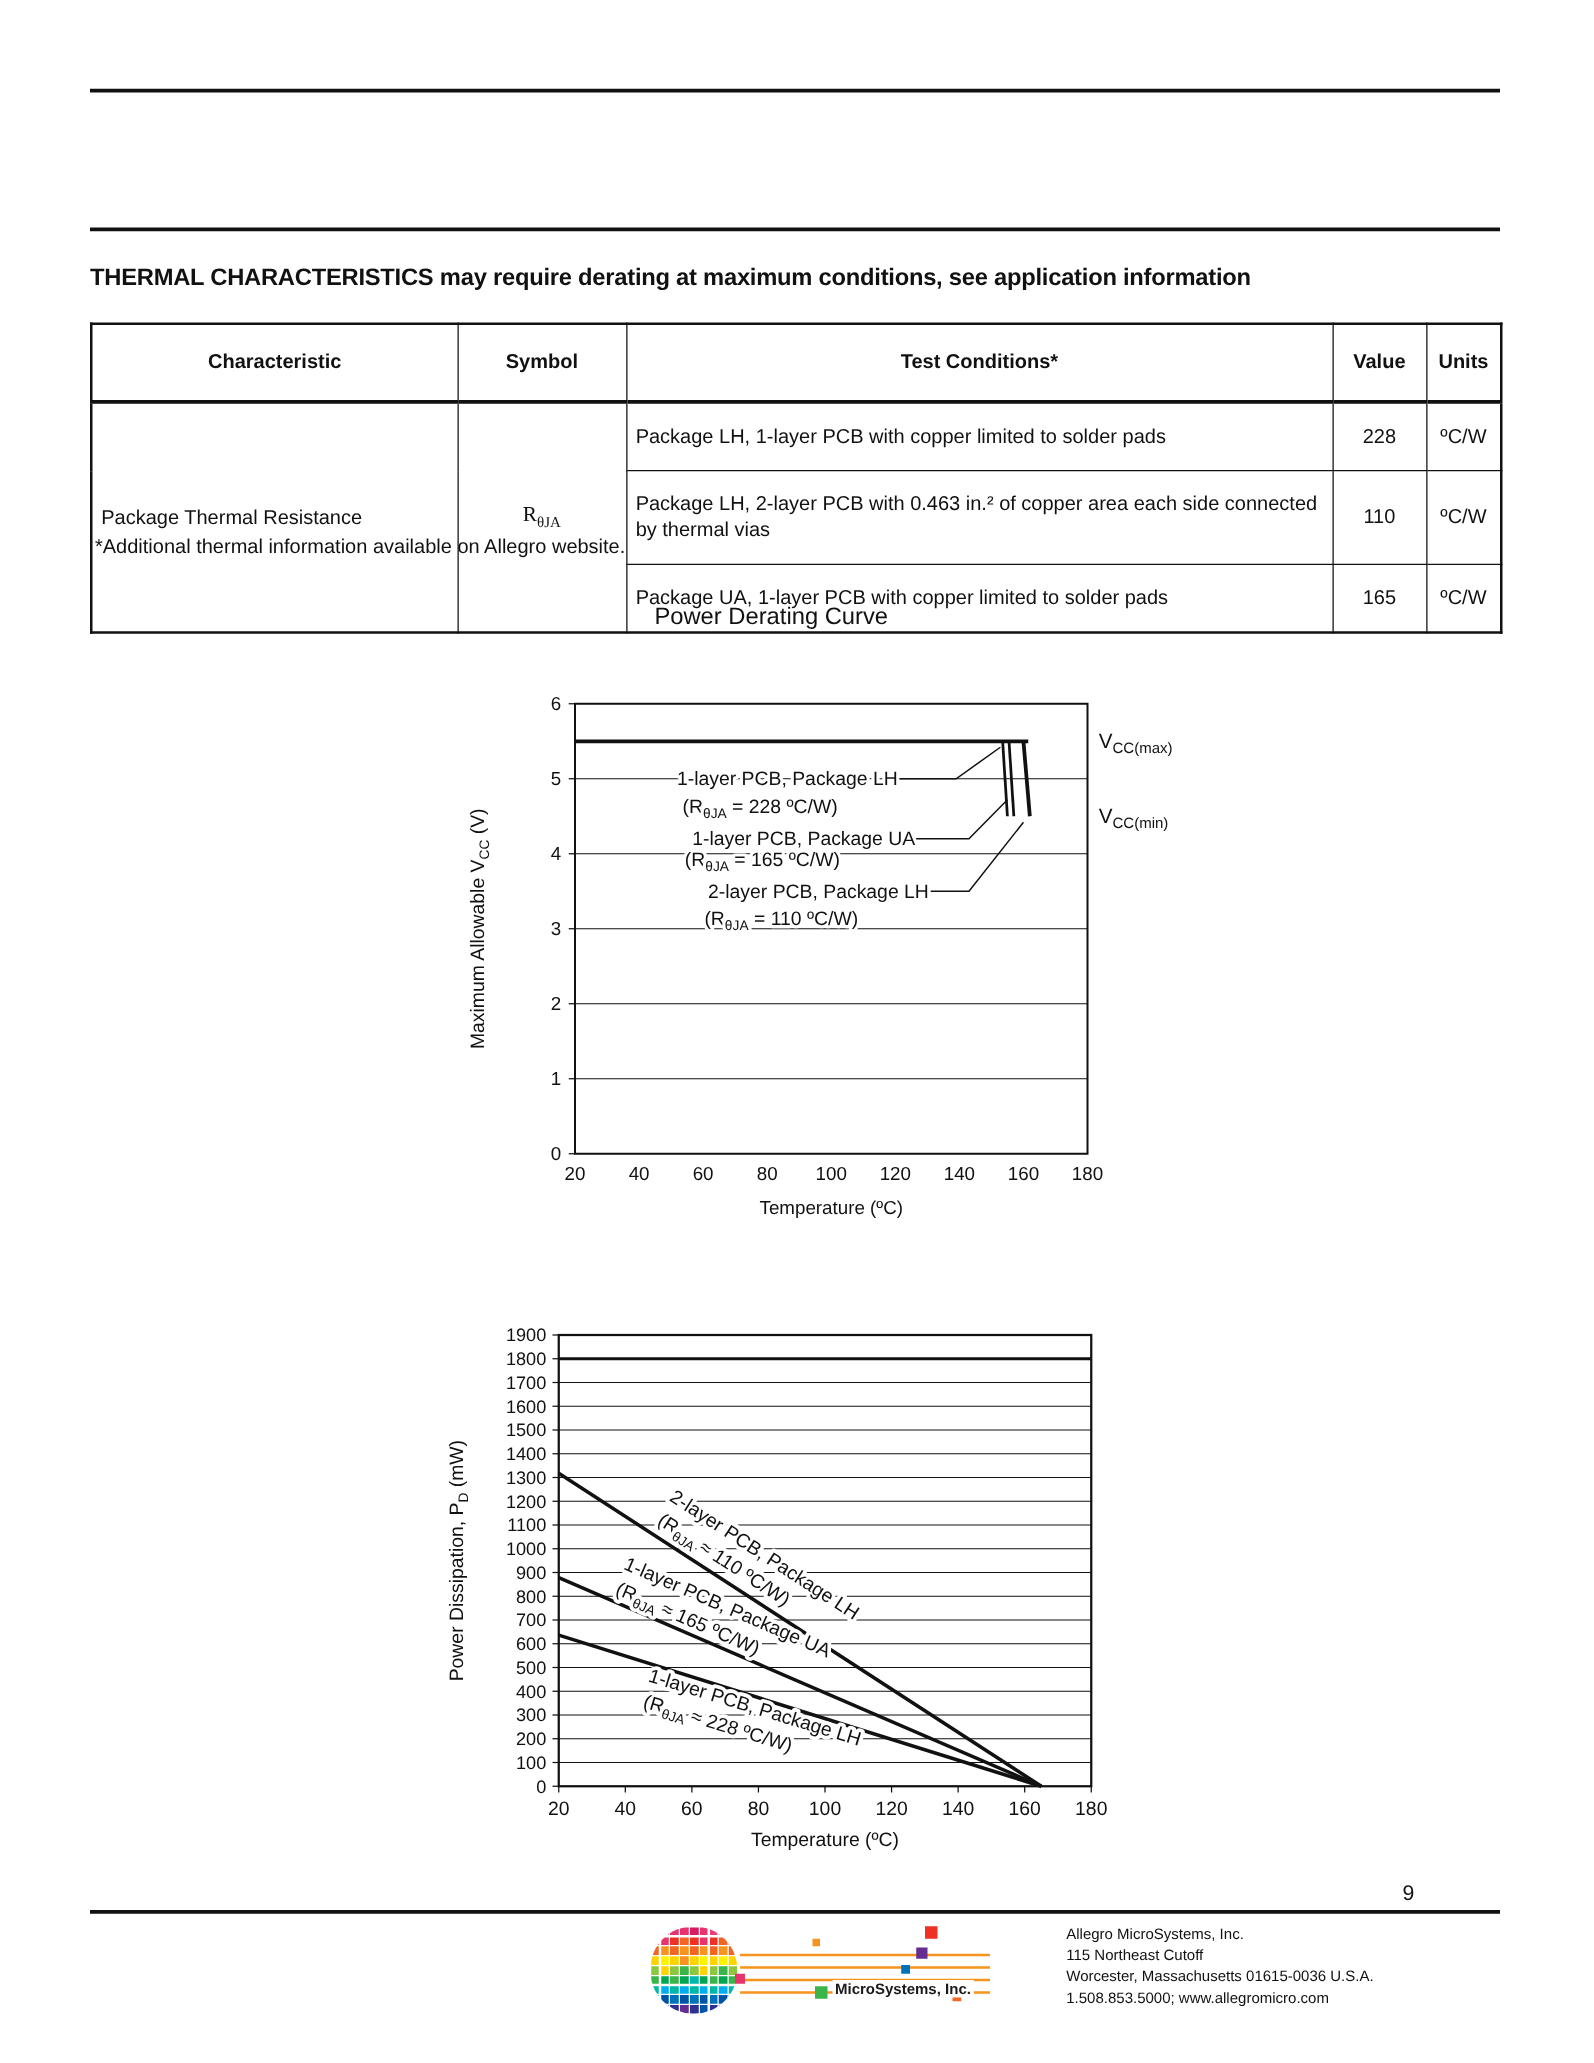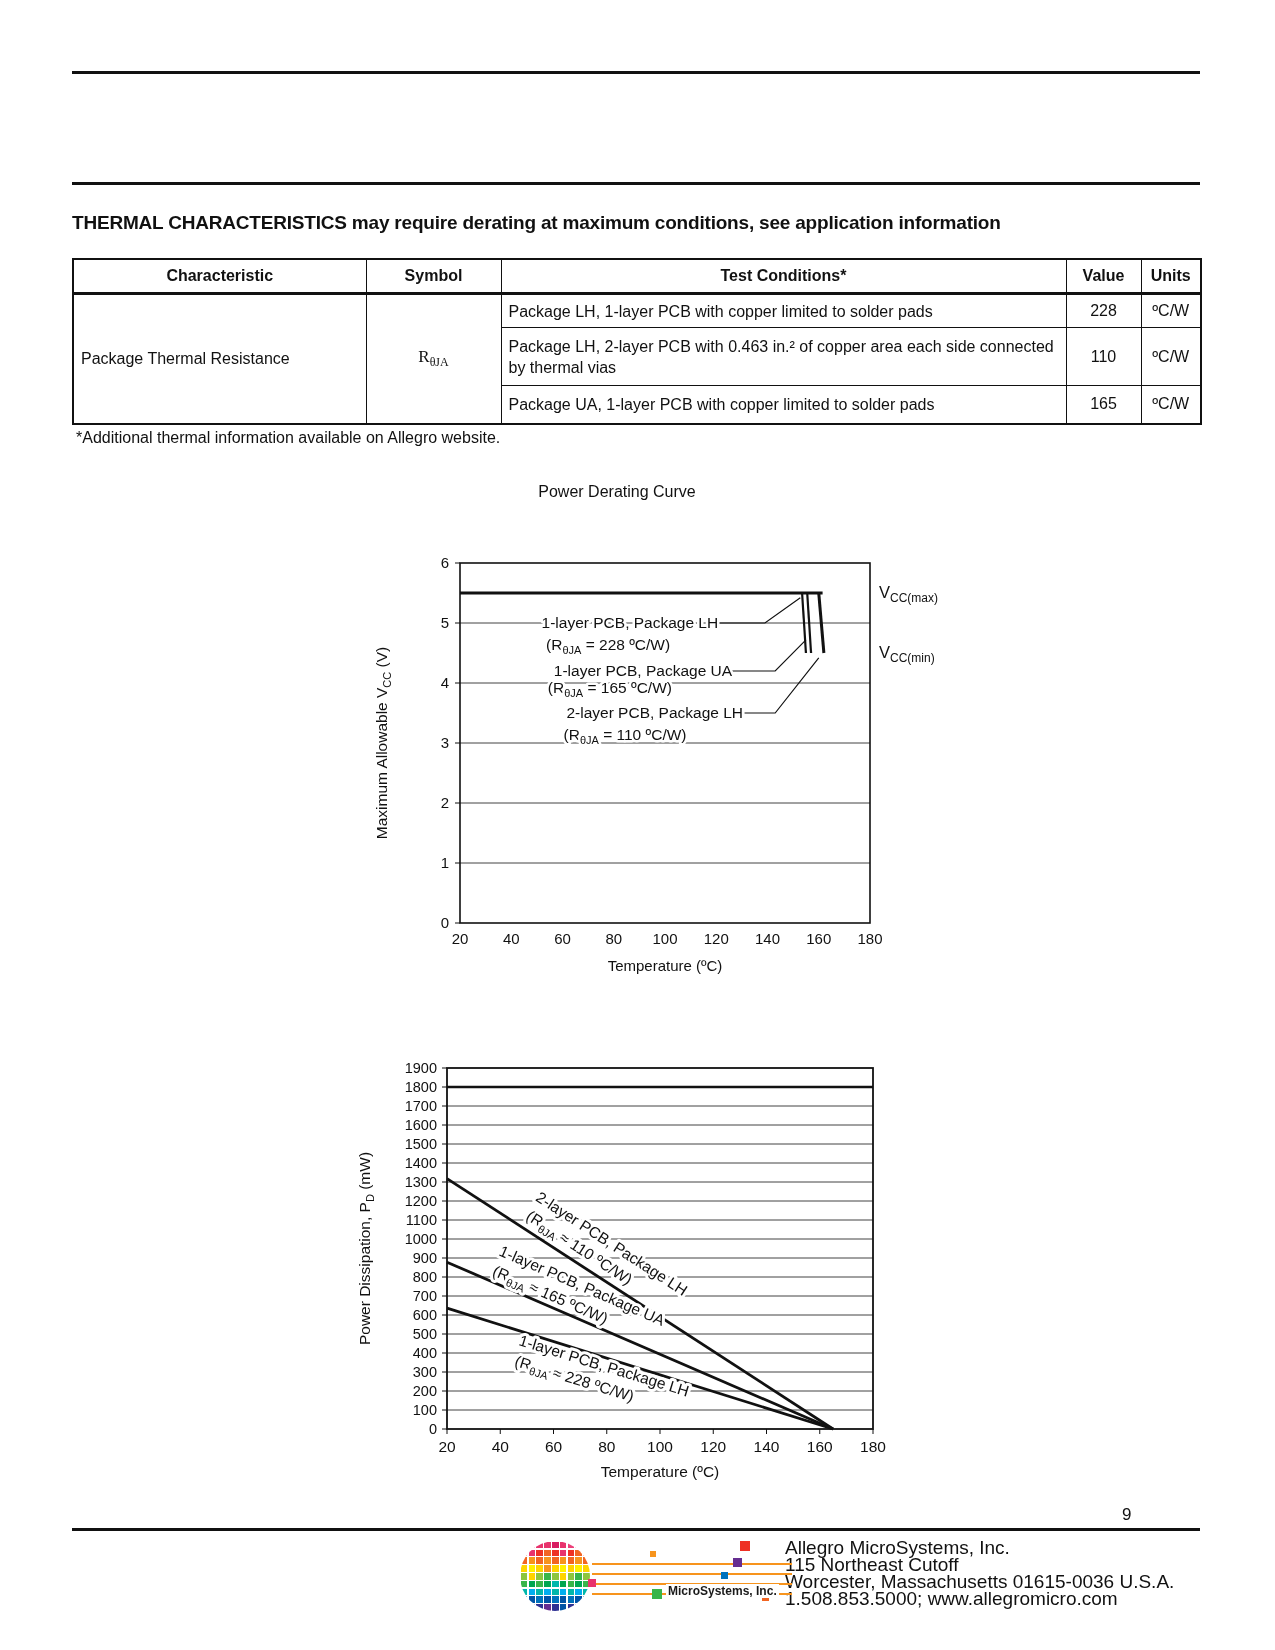--- a/index.html
+++ b/index.html
@@ -6,35 +6,35 @@
   .page{position:relative;width:1275px;height:1650px;margin:0 auto;background:#fff;
         font-family:"Liberation Sans","DejaVu Sans",sans-serif;color:#111;overflow:hidden;}
   .rule{position:absolute;background:#111;height:3px;}
   .partnums{position:absolute;left:72px;top:80px;font-size:29px;font-weight:bold;letter-spacing:-0.5px;line-height:42px;}
   .doctitle{position:absolute;left:380px;top:76px;width:822px;text-align:right;
             font-family:"Liberation Serif","DejaVu Serif",serif;font-style:italic;font-weight:bold;
             font-size:35px;line-height:45px;letter-spacing:-0.5px;}
   .heading{position:absolute;left:72px;top:212px;font-size:19px;font-weight:bold;letter-spacing:-0.2px;}
   table.tbl{position:absolute;left:72px;top:258px;width:1128px;border-collapse:collapse;table-layout:fixed;
             font-size:16px;}
-  table.tbl th,table.tbl td{border:1.5px solid #111;padding:2px 7px;vertical-align:middle;}
+  table.tbl th,table.tbl td{border:1.5px solid #111;padding:16px 7px;vertical-align:middle;}
   table.tbl{border:2.5px solid #111;}
   table.tbl thead th{font-weight:bold;text-align:center;height:28px;border-bottom:3px solid #111;}
   td.cond{text-align:left;line-height:21px;}
   td.val{text-align:center;}
   td.unit{text-align:center;padding:2px 2px;}
   td.sym{text-align:center;font-family:"Liberation Serif","DejaVu Serif",serif;font-size:17px;}
   td.sym sub{font-size:12px;}
   .footnote{position:absolute;left:76px;top:429px;font-size:16px;}
-  .c1title{position:absolute;left:327px;top:483px;width:580px;text-align:center;font-size:16px;}
+  .c1title{position:absolute;left:327px;top:483px;width:580px;text-align:center;font-size:19px;}
   .c2title{position:absolute;left:335px;top:1022px;width:590px;text-align:center;font-size:16.5px;font-weight:bold;}
   svg{position:absolute;overflow:visible;}
   svg text{font-family:"Liberation Sans","DejaVu Sans",sans-serif;}
   
-  .addr{position:absolute;left:785px;top:1539px;font-size:19px;line-height:17px;}
+  .addr{position:absolute;left:853px;top:1539px;font-size:12px;line-height:17px;}
   .pagenum{position:absolute;left:1122px;top:1505px;font-size:17px;}
   .logo{position:absolute;left:500px;top:1537px;width:310px;height:80px;}
   .logo-mosaic{position:absolute;left:20px;top:4px;width:70px;height:70px;border-radius:50%;overflow:hidden;background:#fff;}
   .logo-line{position:absolute;height:2px;background:#f7941d;}
   .logo-word{position:absolute;left:52px;top:-10px;font-family:"Liberation Serif","DejaVu Serif",serif;
              font-style:italic;font-weight:bold;font-size:52px;letter-spacing:-3px;color:#151515;z-index:3;}
   .logo-word sup{font-size:15px;letter-spacing:0;}
   .logo-sub{position:absolute;left:166px;top:47px;font-size:12px;font-weight:bold;color:#1a1a1a;z-index:3;background:#fff;padding:0 2px;}
 </style>
 </head>

